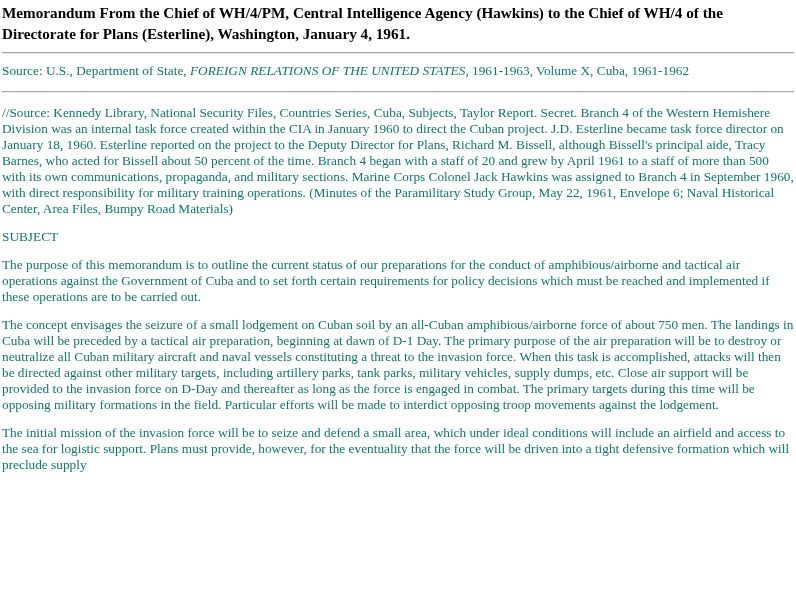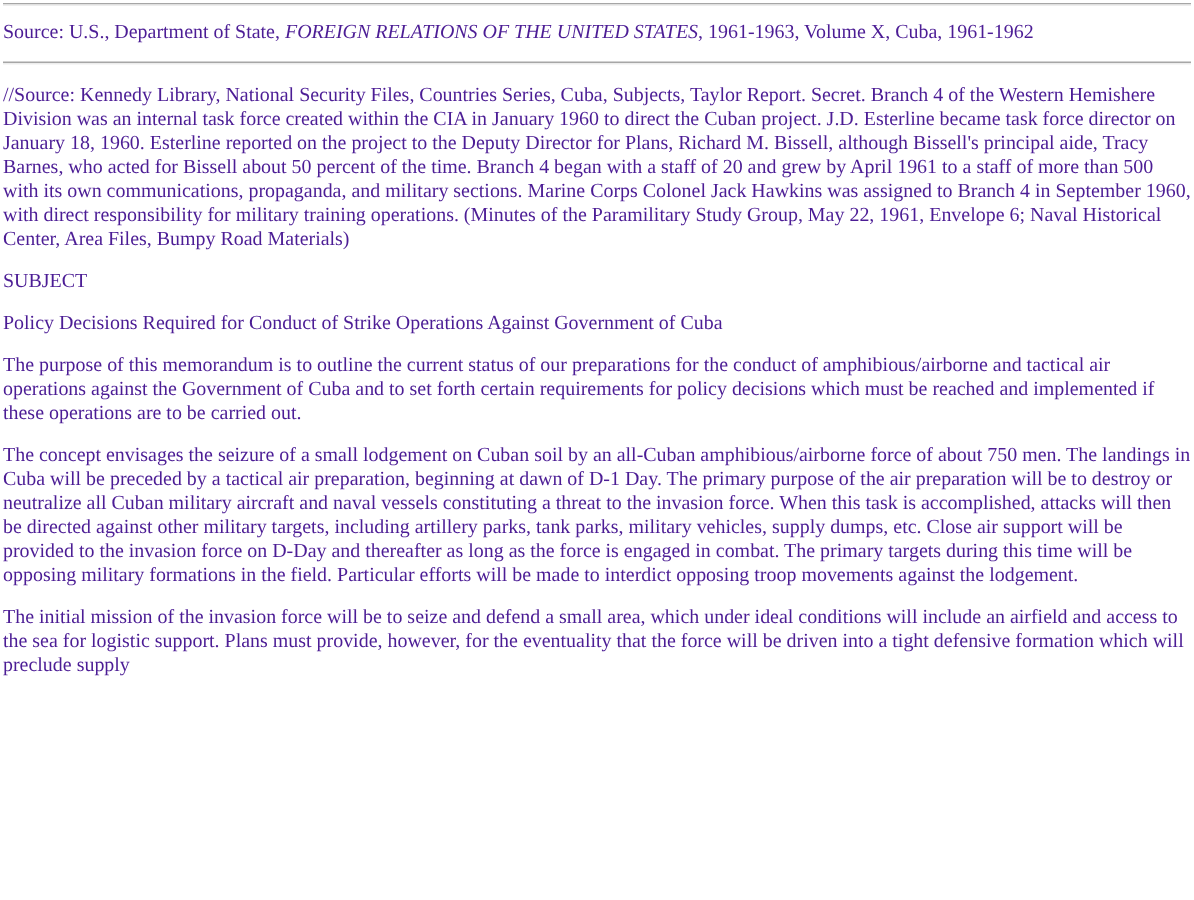--- a/index.html
+++ b/index.html
@@ -28,42 +28,42 @@
     border: 0;
     border-top: 1px solid #a6a6a6;
     border-bottom: 1px solid #ededed;
     margin: 0;
     height: 0;
   }
   p {
     font-size: 13.3px;
     line-height: 16px;
     margin: 12px 0;
-    color: #4c1d95;
+    color: #0f766e;
   }
   p.source-line {
     margin: 9px 0 12px 0;
   }
   em.pub {
     font-style: italic;
   }
 </style>
 </head>
 <body>
 
 <div class="page">
+  <h1 class="doc-title">Memorandum From the Chief of WH/4/PM, Central Intelligence Agency (Hawkins) to the Chief of WH/4 of the Directorate for Plans (Esterline), Washington, January 4, 1961.</h1>
 
   <hr class="rule">
 
   <p class="source-line"><span>Source: U.S., Department of State, </span><em class="pub">FOREIGN RELATIONS OF THE UNITED STATES</em><span>, 1961-1963, Volume X, Cuba, 1961-1962</span></p>
 
   <hr class="rule">
 
 
   <div id="doc-body">
       <p>//Source: Kennedy Library, National Security Files, Countries Series, Cuba, Subjects, Taylor Report. Secret. Branch 4 of the Western Hemishere Division was an internal task force created within the CIA in January 1960 to direct the Cuban project. J.D. Esterline became task force director on January 18, 1960. Esterline reported on the project to the Deputy Director for Plans, Richard M. Bissell, although Bissell's principal aide, Tracy Barnes, who acted for Bissell about 50 percent of the time. Branch 4 began with a staff of 20 and grew by April 1961 to a staff of more than 500 with its own communications, propaganda, and military sections. Marine Corps Colonel Jack Hawkins was assigned to Branch 4 in September 1960, with direct responsibility for military training operations. (Minutes of the Paramilitary Study Group, May 22, 1961, Envelope 6; Naval Historical Center, Area Files, Bumpy Road Materials)</p>
       <p>SUBJECT</p>
-      <p>Policy Decisions Required for Conduct of Strike Operations Against Government of Cuba</p>
       <p>The purpose of this memorandum is to outline the current status of our preparations for the conduct of amphibious/airborne and tactical air operations against the Government of Cuba and to set forth certain requirements for policy decisions which must be reached and implemented if these operations are to be carried out.</p>
       <p>The concept envisages the seizure of a small lodgement on Cuban soil by an all-Cuban amphibious/airborne force of about 750 men. The landings in Cuba will be preceded by a tactical air preparation, beginning at dawn of D-1 Day. The primary purpose of the air preparation will be to destroy or neutralize all Cuban military aircraft and naval vessels constituting a threat to the invasion force. When this task is accomplished, attacks will then be directed against other military targets, including artillery parks, tank parks, military vehicles, supply dumps, etc. Close air support will be provided to the invasion force on D-Day and thereafter as long as the force is engaged in combat. The primary targets during this time will be opposing military formations in the field. Particular efforts will be made to interdict opposing troop movements against the lodgement.</p>
       <p>The initial mission of the invasion force will be to seize and defend a small area, which under ideal conditions will include an airfield and access to the sea for logistic support. Plans must provide, however, for the eventuality that the force will be driven into a tight defensive formation which will preclude supply</p>
     </div>
 </div>
 
 </body></html>

